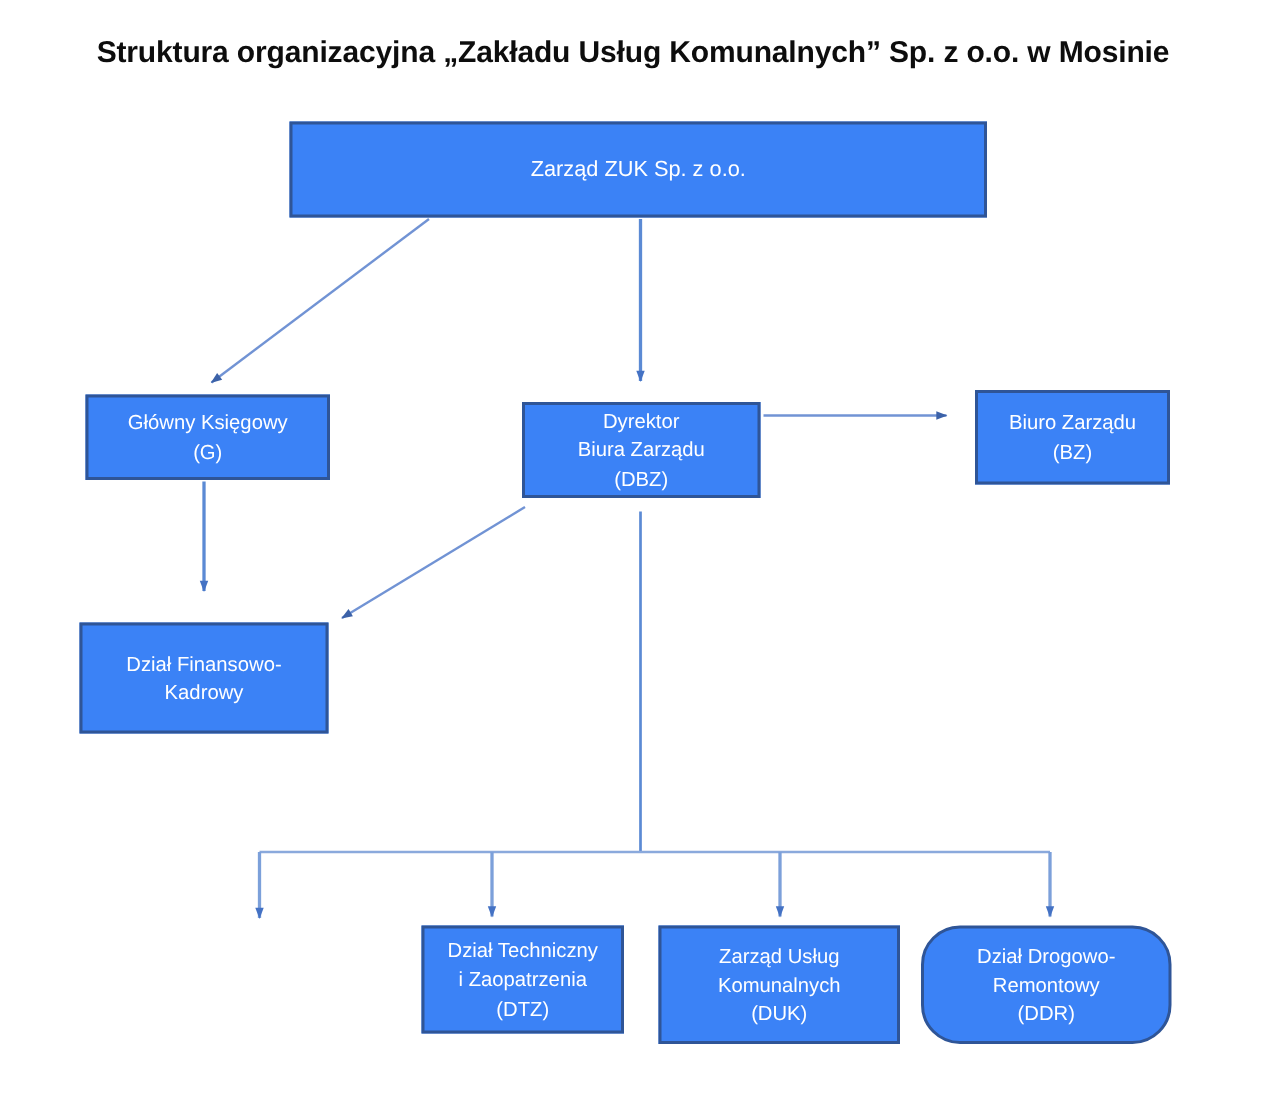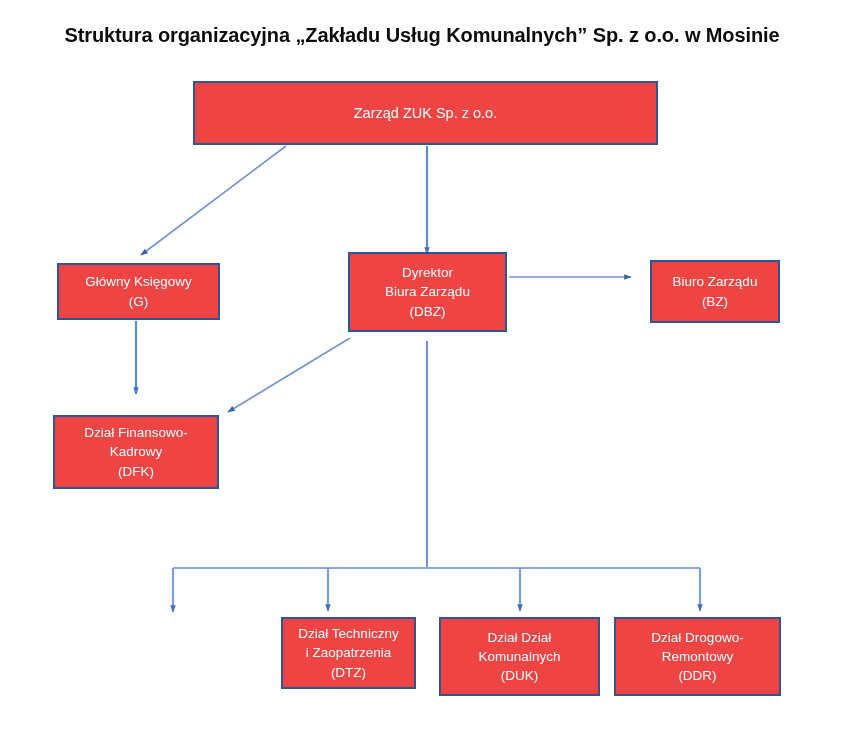--- a/index.html
+++ b/index.html
@@ -28,21 +28,21 @@
     text-align: center;
     font-size: 20px;
     font-weight: bold;
     color: #0d0d0d;
     letter-spacing: -0.1px;
     white-space: nowrap;
   }
   .node {
     position: absolute;
     box-sizing: border-box;
-    background: #ef4444;
+    background: #3b82f6;
     border: 2px solid #2F5597;
     color: #ffffff;
     display: flex;
     align-items: center;
     justify-content: flex-start;
     text-align: center;
     font-size: 13.5px;
     line-height: 1.42;
     padding: 2px 4px;
   }
@@ -62,23 +62,23 @@
     font-size: 14.5px;
   }
   #node-ksiegowy {
     left: 57px;
     top: 263px;
     width: 163px;
     height: 57px;
   }
   #node-dbz {
     left: 348px;
-    top: 252px;
+    top: 268px;
     width: 159px;
-    height: 80px;
+    height: 64px;
   }
   #node-bz {
     left: 637px;
     top: 260px;
     width: 130px;
     height: 63px;
     margin-left: 13px;
   }
   #node-dfk {
     left: 53px;
@@ -103,20 +103,21 @@
     left: 439px;
     top: 617px;
     width: 161px;
     height: 79px;
   }
   #node-ddr {
     left: 614px;
     top: 617px;
     width: 167px;
     height: 79px;
+    border-radius: 26px;
   }
   #edges {
     position: absolute;
     left: 0;
     top: 0;
     width: 844px;
     height: 729px;
     pointer-events: none;
   }
 </style>
@@ -182,36 +183,35 @@
     <span class="lines">
       <span class="ln">Biuro Zarządu</span>
       <span class="ln">(BZ)</span>
     </span>
   </div>
 
   <div class="node" id="node-dfk">
     <span class="lines">
       <span class="ln">Dział Finansowo-</span>
       <span class="ln">Kadrowy</span>
-      <span class="ln">(DFK)</span>
     </span>
   </div>
 
 
   <div class="node" id="node-dtz">
     <span class="lines">
       <span class="ln">Dział Techniczny</span>
       <span class="ln">i Zaopatrzenia</span>
       <span class="ln">(DTZ)</span>
     </span>
   </div>
 
   <div class="node" id="node-duk">
     <span class="lines">
-      <span class="ln">Dział Dział</span>
+      <span class="ln">Zarząd Usług</span>
       <span class="ln">Komunalnych</span>
       <span class="ln">(DUK)</span>
     </span>
   </div>
 
   <div class="node" id="node-ddr">
     <span class="lines">
       <span class="ln">Dział Drogowo-</span>
       <span class="ln">Remontowy</span>
       <span class="ln">(DDR)</span>

